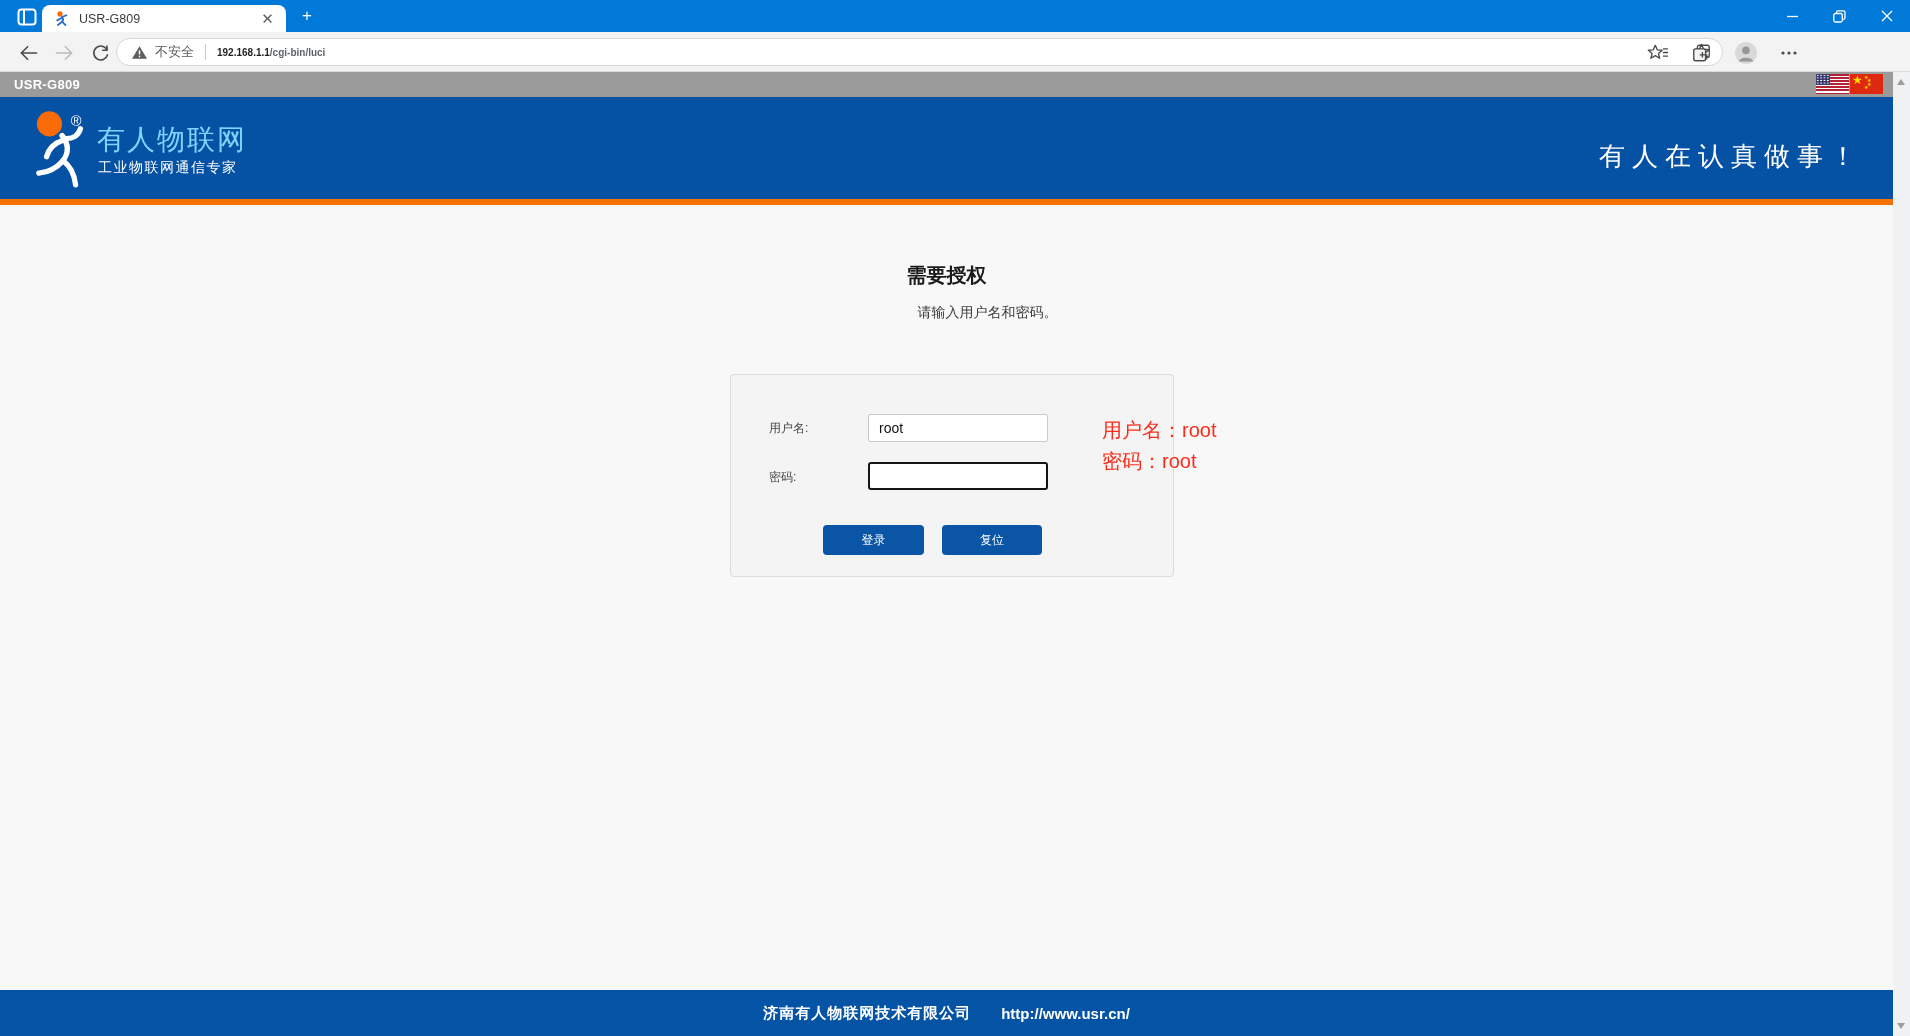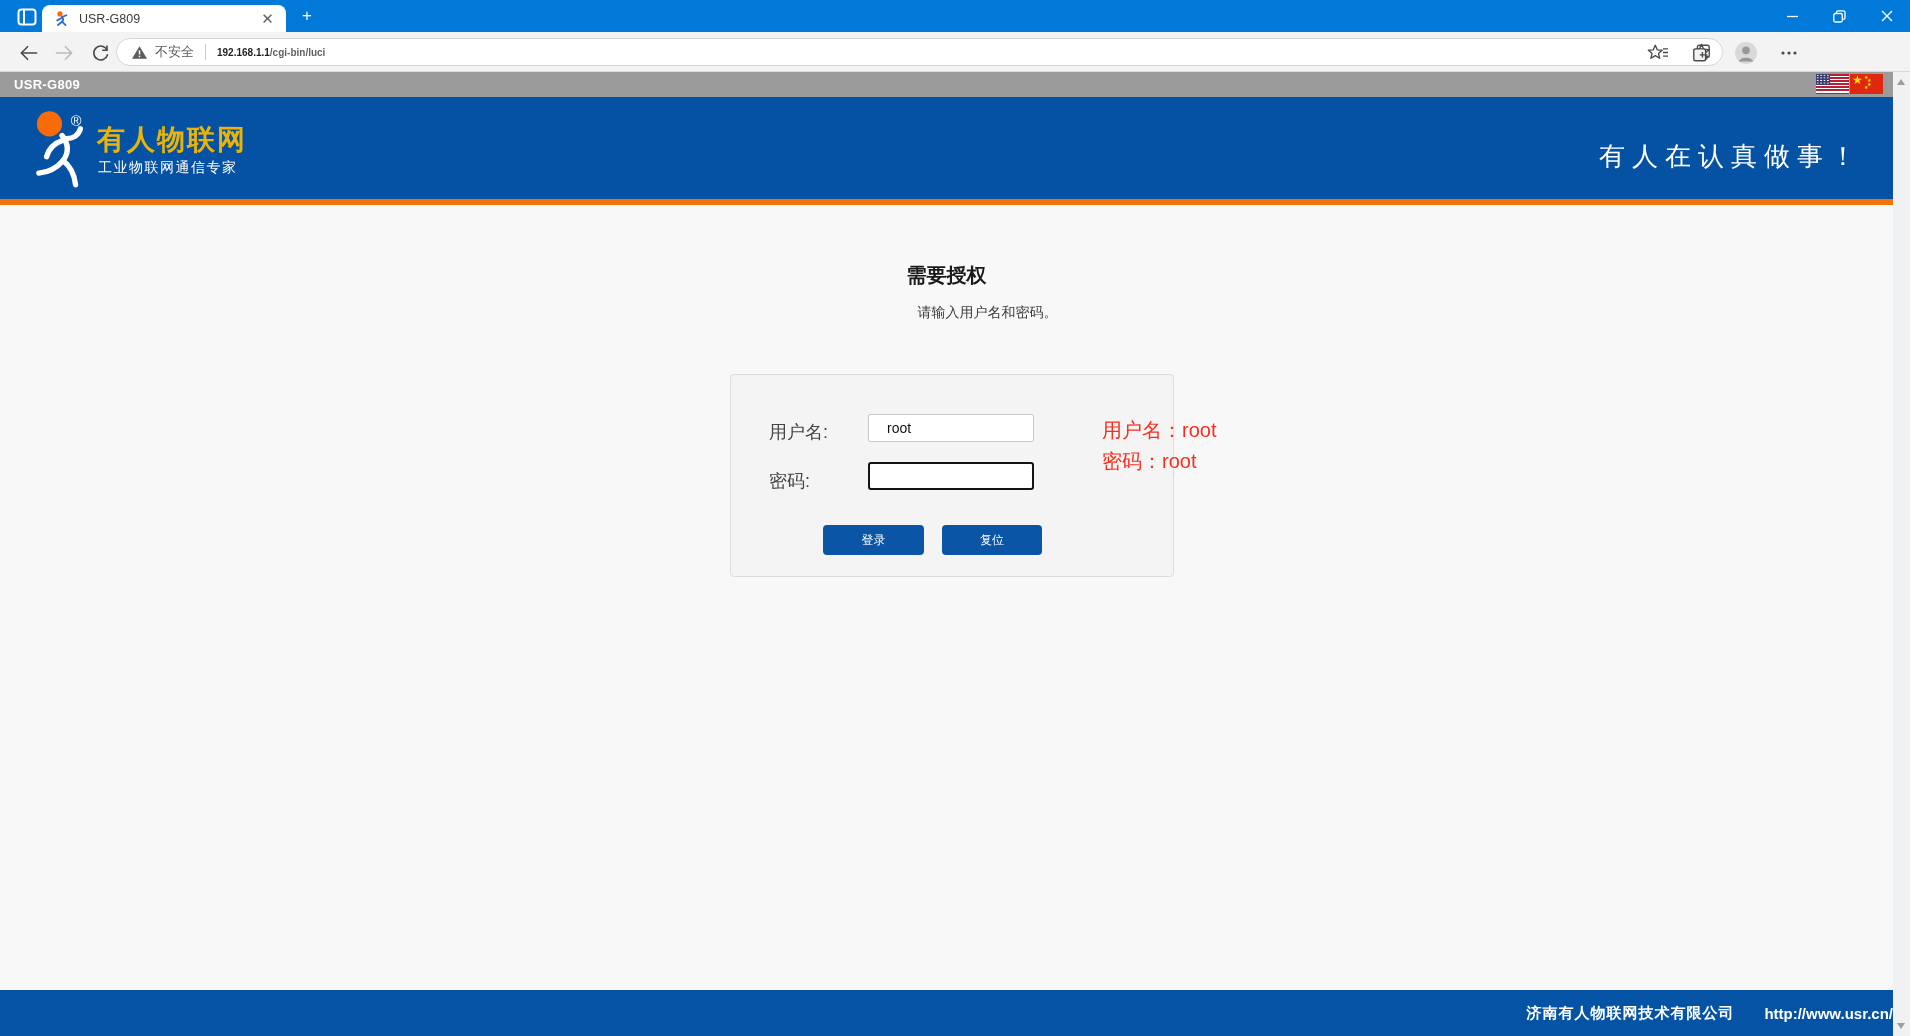--- a/index.html
+++ b/index.html
@@ -38,40 +38,40 @@
   .flag { width:33px; height:20px; position:relative; overflow:hidden; cursor:pointer; }
   .flag-us { background:repeating-linear-gradient(180deg,#b22234 0 1.55px,#ffffff 1.55px 3.1px); }
   .flag-us .canton { position:absolute; left:0; top:0; width:14px; height:11px; background-color:#3c3b6e;
       background-image:radial-gradient(#ffffff 28%,rgba(0,0,0,0) 32%); background-size:3.4px 2.6px; }
   .flag-cn { background:#de2910; margin-left:1px; }
   .flag-cn .big-star { position:absolute; left:2px; top:-1px; color:#ffde00; font-size:12px; }
   .flag-cn .s { position:absolute; color:#ffde00; font-size:5px; }
 
   .bluehead { position:absolute; left:0; top:25px; width:1893px; height:108px; background:#0552a5; border-bottom:6px solid #f57207; }
   .logo-wrap { position:absolute; left:34px; top:12px; width:58px; height:82px; }
-  .brand-name { position:absolute; left:97px; top:24px; font-size:28px; font-weight:bold; color:#eab308; letter-spacing:2px; }
+  .brand-name { position:absolute; left:97px; top:24px; font-size:28px; font-weight:normal; color:#7dd3fc; letter-spacing:2px; }
   .brand-slogan { position:absolute; left:98px; top:62px; font-size:14px; color:#ffffff; letter-spacing:1.5px; }
   .tagline { position:absolute; right:30px; top:42px; font-size:26px; color:#ffffff; letter-spacing:7px; white-space:nowrap; }
 
   .content { position:absolute; left:0; top:139px; width:1893px; height:779px; }
   .page-heading { position:absolute; left:0; top:51px; width:1893px; text-align:center; font-size:20px; font-weight:bold; color:#1a1a1a; }
   .page-subheading { position:absolute; left:0; top:93px; width:1893px; text-align:center; font-size:14px; color:#3c3c3c;margin-left:41px; }
 
   .login-card { position:absolute; left:730px; top:163px; width:444px; height:203px; background:#f4f4f4; border:1px solid #dcdcdc; border-radius:4px; }
-  .fld-label { position:absolute; left:38px; font-size:18px; color:#454545;text-align:center; }
-  .inp { position:absolute; left:137px; width:166px; height:28px; background:#ffffff; font-size:14px; color:#111111; padding:0 18px; font-family:"Liberation Sans","DejaVu Sans",sans-serif; }
+  .fld-label { position:absolute; left:38px; font-size:12px; color:#454545;text-align:center; }
+  .inp { position:absolute; left:137px; width:180px; height:28px; background:#ffffff; font-size:14px; color:#111111; padding:0 10px; font-family:"Liberation Sans","DejaVu Sans",sans-serif; }
   .inp-user { top:39px; border:1px solid #c9c9c9; border-radius:2px; }
   .inp-pass { top:87px; border:2px solid #141414; border-radius:3px; }
   .btn { position:absolute; top:150px; height:30px; background:#0a55a6; color:#ffffff; border:none; border-radius:4px; font-size:12px; cursor:pointer; font-family:"Liberation Sans","DejaVu Sans",sans-serif; }
   .btn-login { left:92px; width:101px; }
   .btn-reset { left:211px; width:100px; }
 
   .annotation { position:absolute; left:1102px; top:204px; color:#fb2c1c; font-size:20px; line-height:31px; white-space:nowrap; }
 
-  .footer { position:absolute; left:0; top:918px; width:1893px; height:46px; background:#0553a4; display:flex; align-items:center; justify-content:flex-end; gap:30px; }
+  .footer { position:absolute; left:0; top:918px; width:1893px; height:46px; background:#0553a4; display:flex; align-items:center; justify-content:center; gap:30px; }
   .footer-company { color:#ffffff; font-size:15px; font-weight:bold; letter-spacing:1px; }
   .footer-site { color:#ffffff; font-size:15px; font-weight:bold; cursor:pointer; }
 
   
   .scrollbar { position:absolute; left:1893px; top:72px; width:17px; height:964px; background:#f0f1f2; cursor:pointer; }
   .sb-arrow { position:absolute; left:4px; width:0; height:0; border-left:4.5px solid transparent; border-right:4.5px solid transparent; }
   .sb-up { top:7px; border-bottom:6px solid #9d9d9d; }
   .sb-down { bottom:7px; border-top:6px solid #9d9d9d; }
 </style>
 </head>

